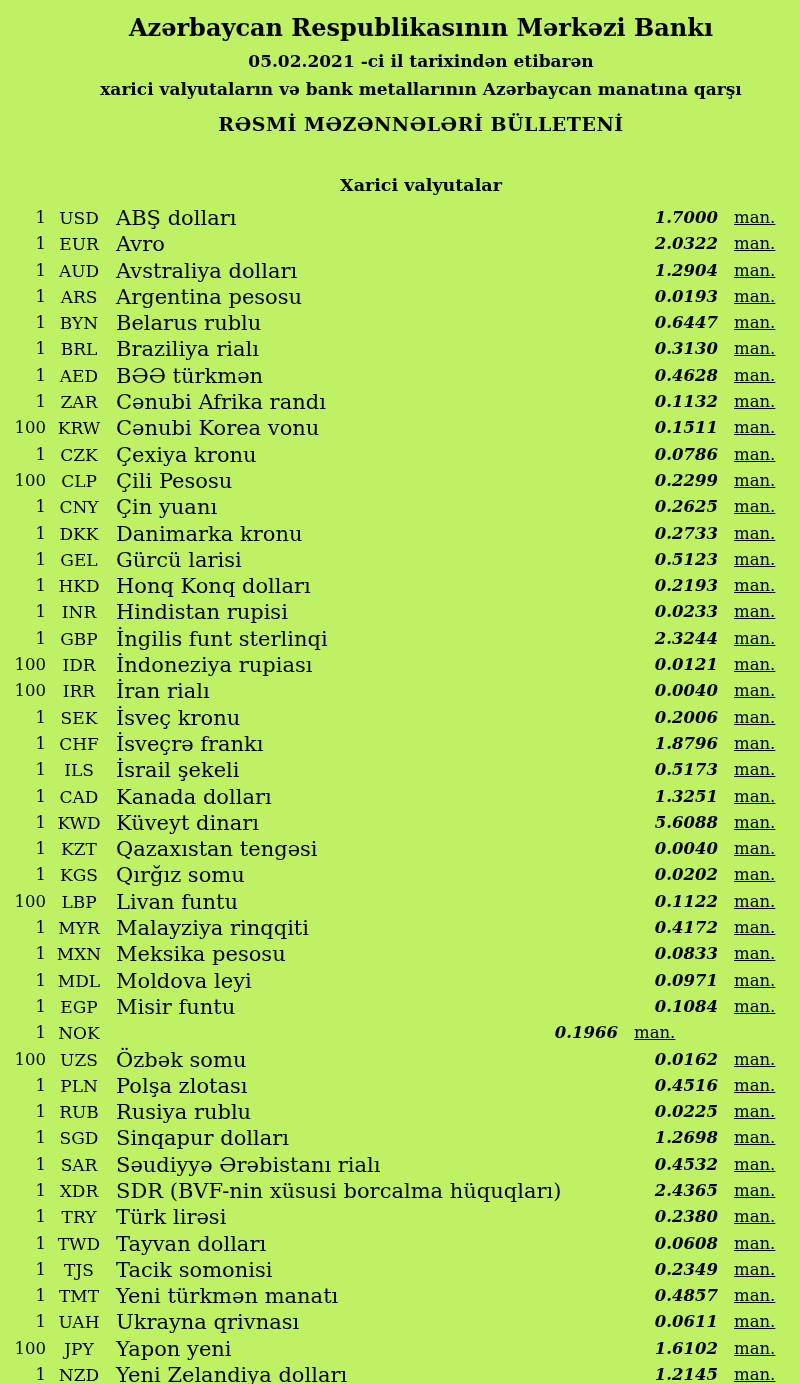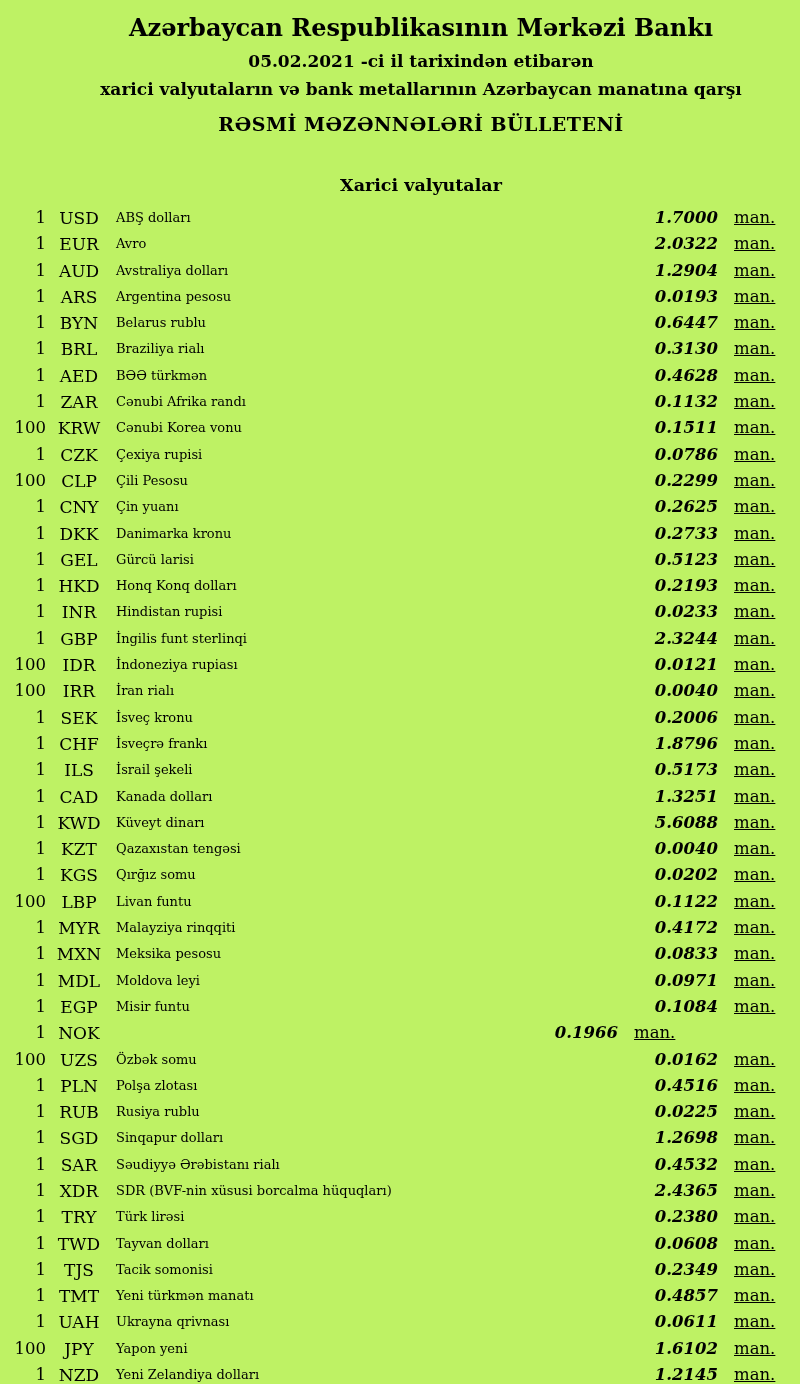--- a/index.html
+++ b/index.html
@@ -70,21 +70,21 @@
   .cell-qty {
     text-align: right;
     font-size: 16.5px;
   }
   .cell-code {
     text-align: center;
     font-size: 17px;
   }
   .cell-name {
     padding-left: 4px;
-    font-size: 13px;
+    font-size: 21px;
     overflow: hidden;
   }
   .cell-rate {
     text-align: right;
     font-weight: bold;
     font-style: italic;
     font-size: 16.5px;
   }
   .cell-unit {
     padding-left: 16px;
@@ -175,21 +175,21 @@
     <span class="cell-qty">100</span>
     <span class="cell-code">KRW</span>
     <span class="cell-name">Cənubi Korea vonu</span>
     <span class="cell-rate">0.1511</span>
     <span class="cell-unit">man.</span>
   </div>
 
   <div class="rate-row">
     <span class="cell-qty">1</span>
     <span class="cell-code">CZK</span>
-    <span class="cell-name">Çexiya rupisi</span>
+    <span class="cell-name">Çexiya kronu</span>
     <span class="cell-rate">0.0786</span>
     <span class="cell-unit">man.</span>
   </div>
 
   <div class="rate-row">
     <span class="cell-qty">100</span>
     <span class="cell-code">CLP</span>
     <span class="cell-name">Çili Pesosu</span>
     <span class="cell-rate">0.2299</span>
     <span class="cell-unit">man.</span>

